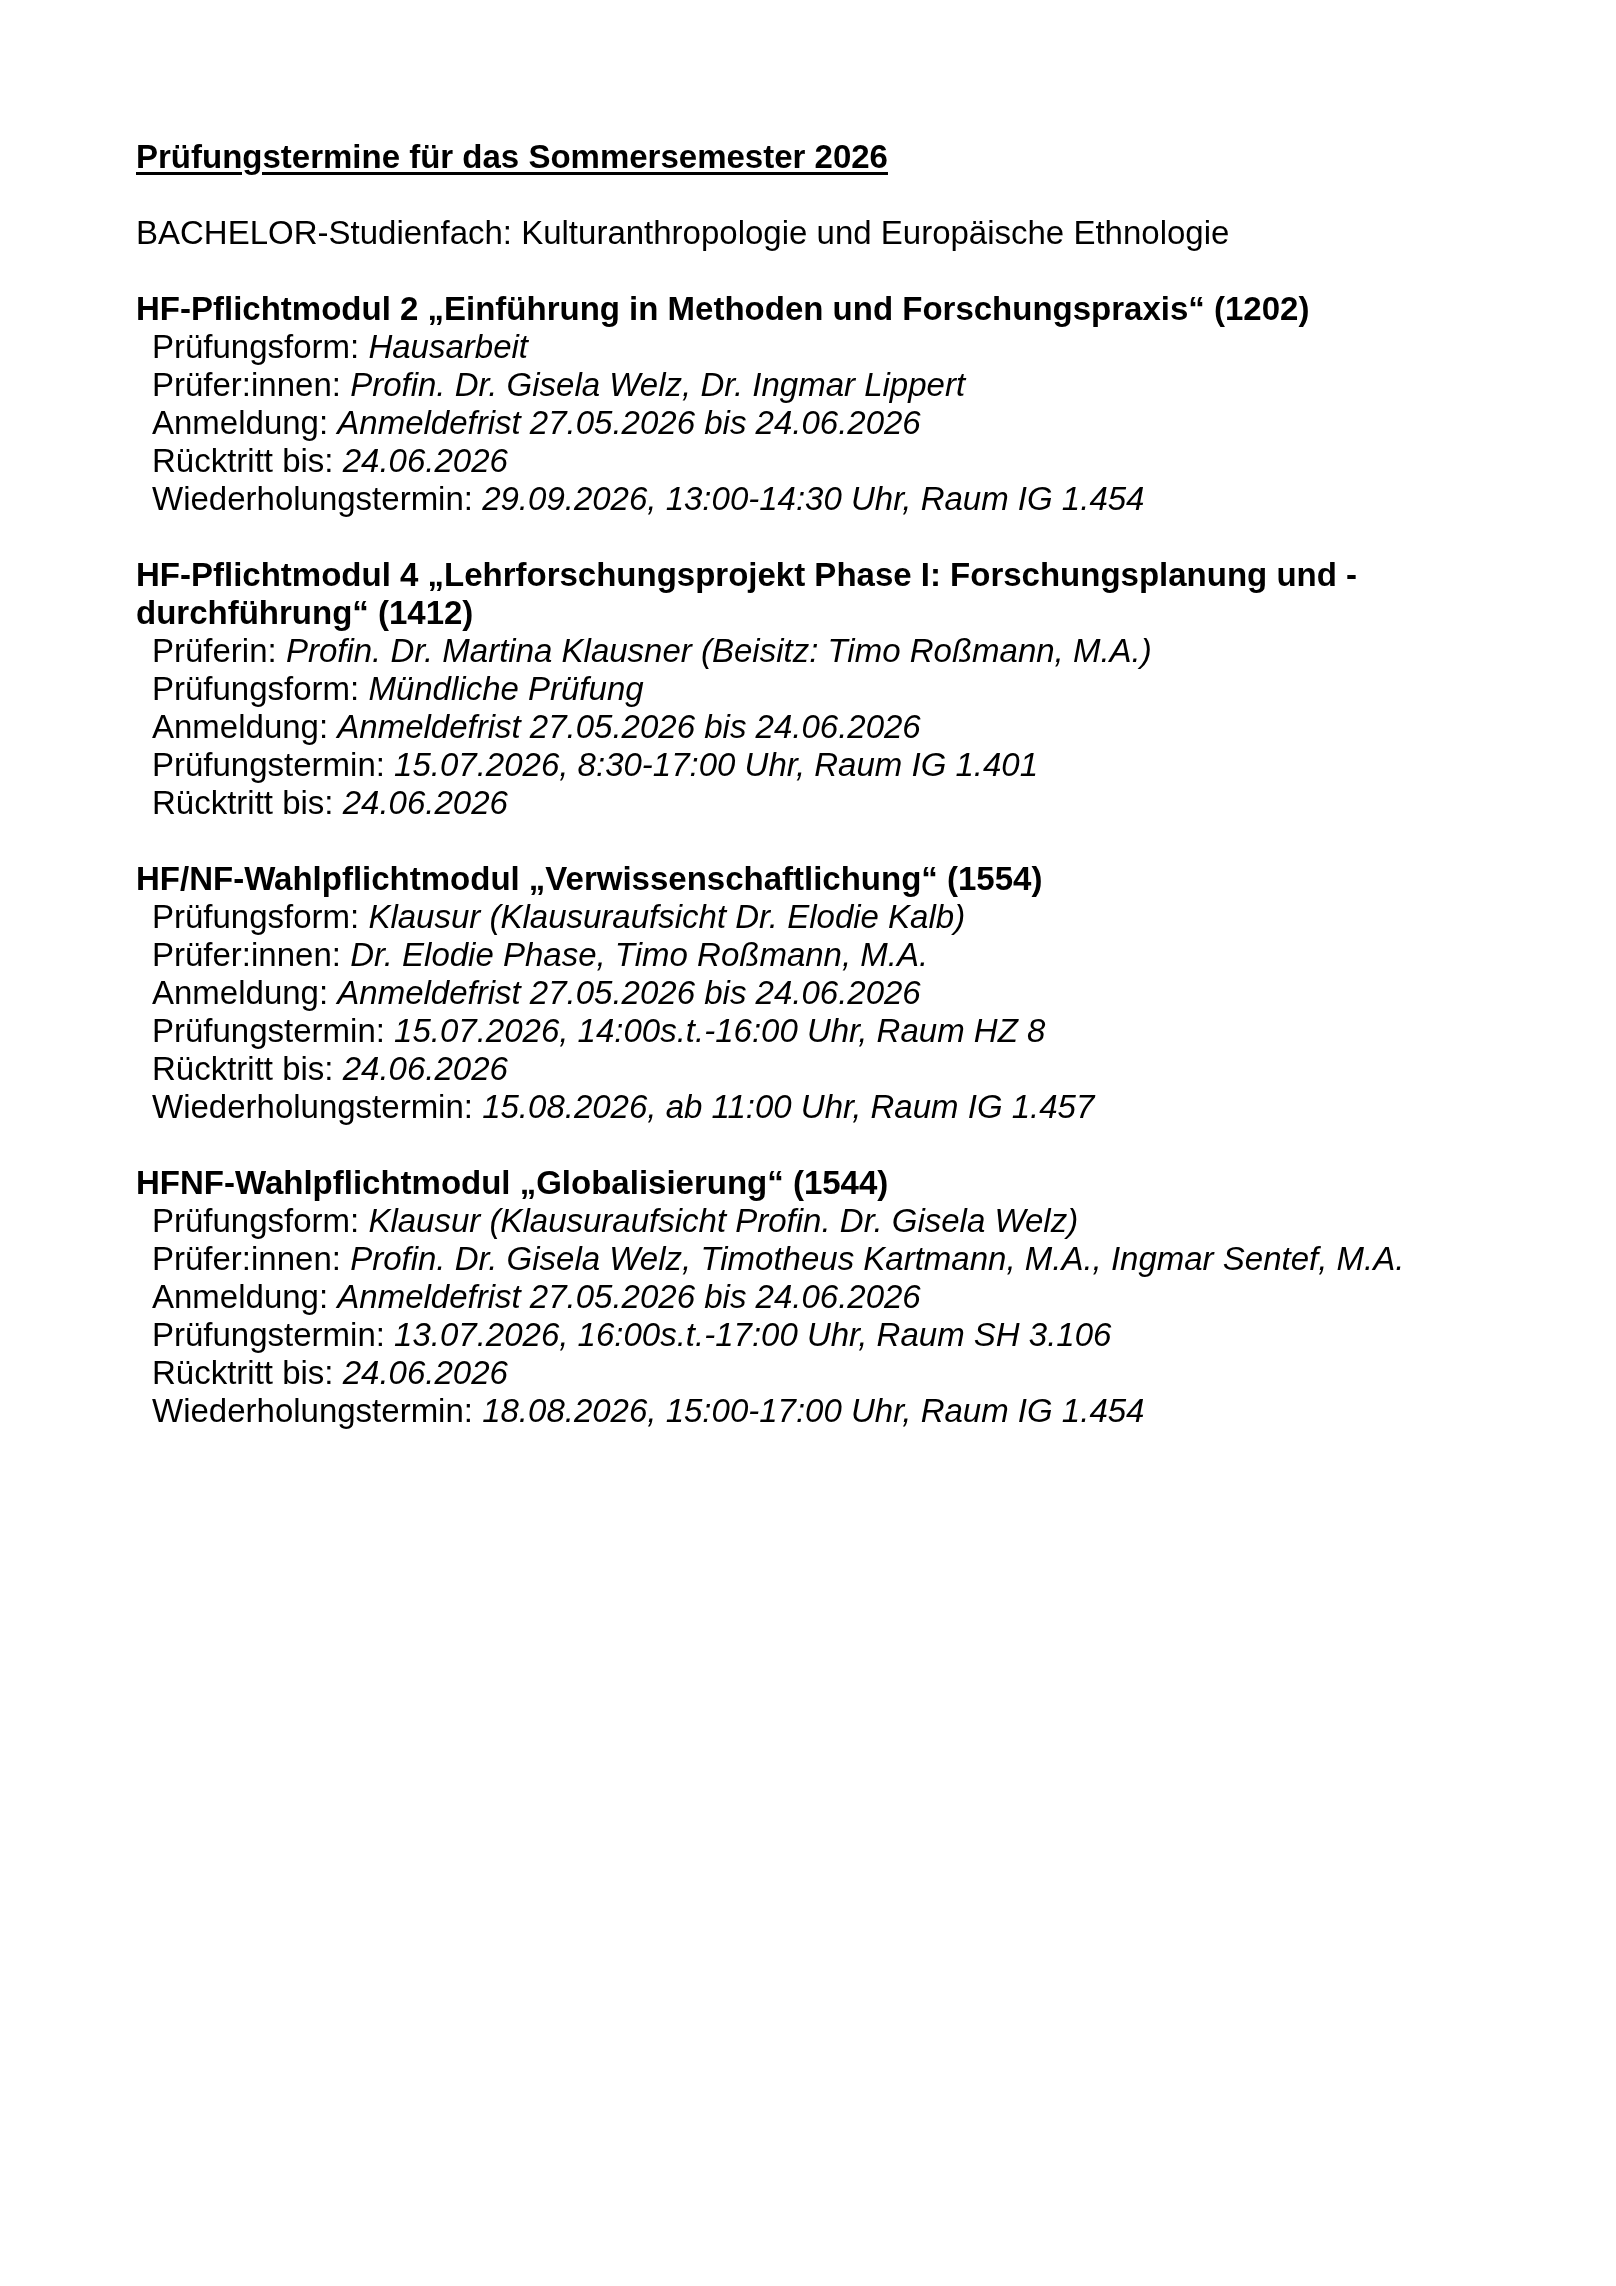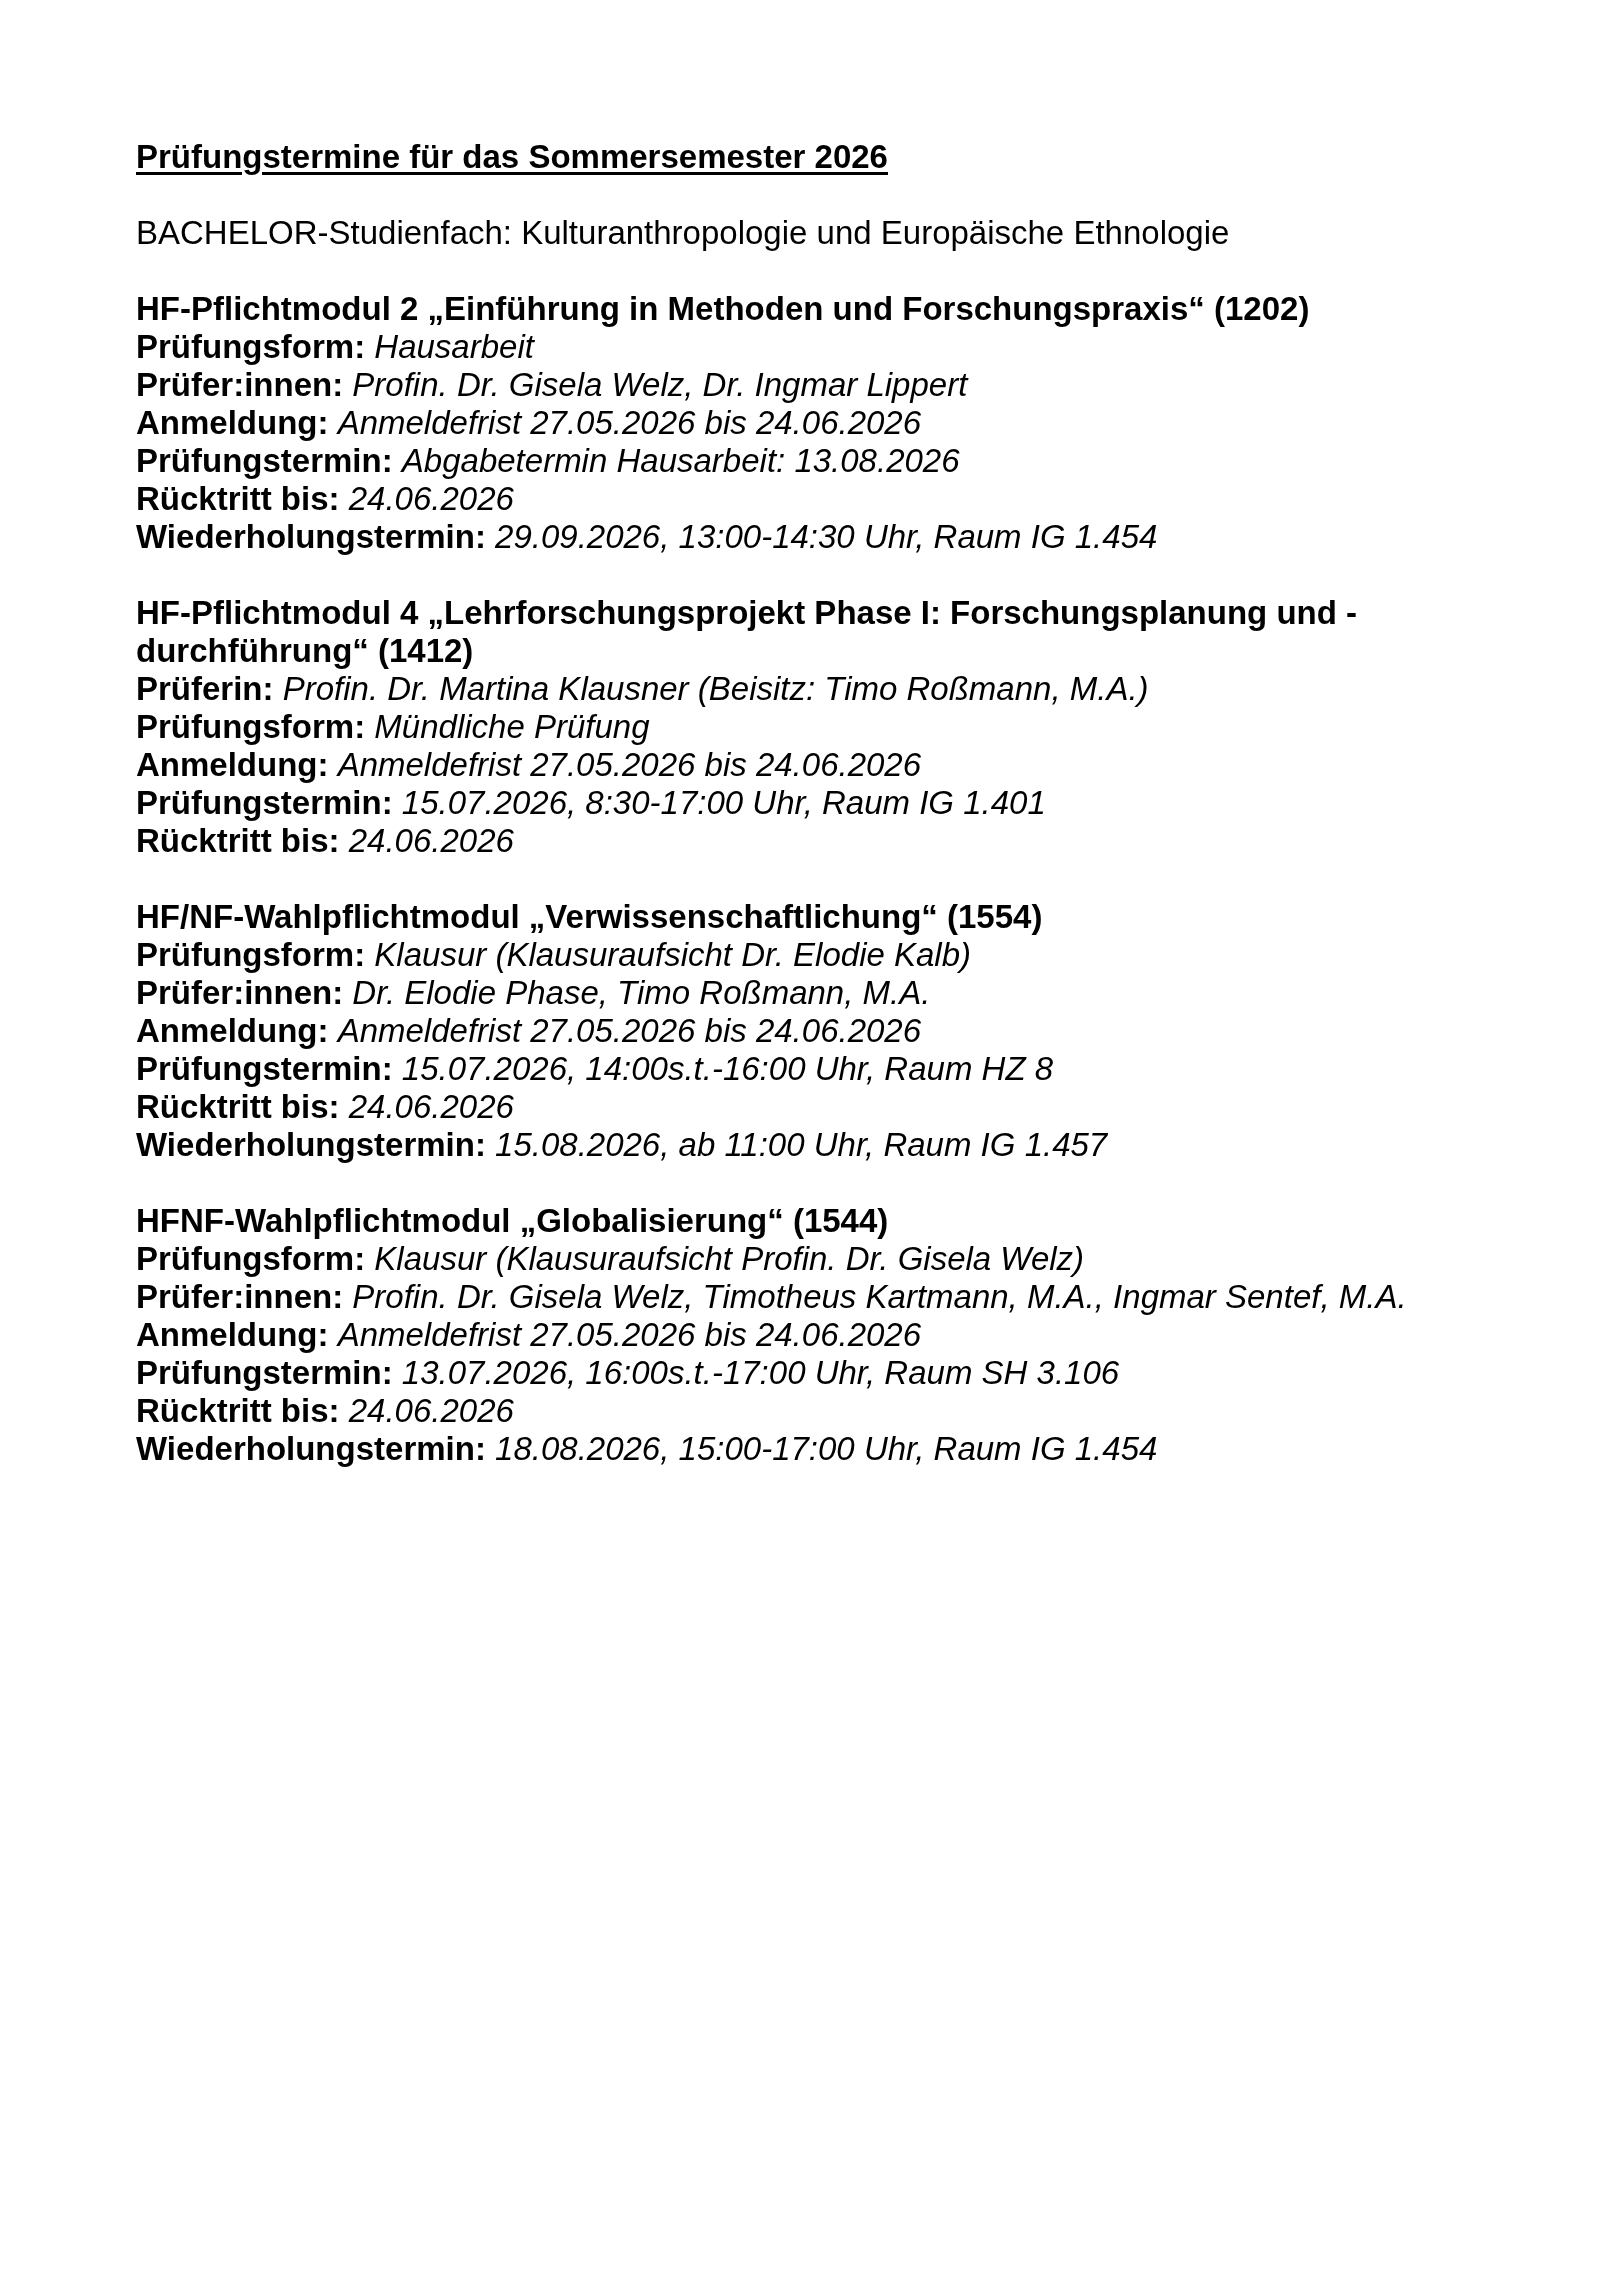--- a/index.html
+++ b/index.html
@@ -38,21 +38,22 @@
     margin: 0 0 38px 0;
   }
   .module-heading {
     font-weight: bold;
     white-space: pre-line; 
   }
   .field-row {
     white-space: nowrap;
   }
   .field-label {
-    font-weight: bold;
+    font-weight: normal;
+    margin-left: 16px;
   }
   .field-value {
     font-style: italic;
   }
 </style>
 </head>
 <body>
 
 <div class="page">
 
@@ -66,24 +67,20 @@
       <span class="field-label">Prüfungsform:</span>
       <span class="field-value">Hausarbeit</span>
     </div>
     <div class="field-row">
       <span class="field-label">Prüfer:innen:</span>
       <span class="field-value">Profin. Dr. Gisela Welz, Dr. Ingmar Lippert</span>
     </div>
     <div class="field-row">
       <span class="field-label">Anmeldung:</span>
       <span class="field-value">Anmeldefrist 27.05.2026 bis 24.06.2026</span>
-    </div>
-    <div class="field-row">
-      <span class="field-label">Prüfungstermin:</span>
-      <span class="field-value">Abgabetermin Hausarbeit: 13.08.2026</span>
     </div>
     <div class="field-row">
       <span class="field-label">Rücktritt bis:</span>
       <span class="field-value">24.06.2026</span>
     </div>
     <div class="field-row">
       <span class="field-label">Wiederholungstermin:</span>
       <span class="field-value">29.09.2026, 13:00-14:30 Uhr, Raum IG 1.454</span>
     </div>
   </div>

